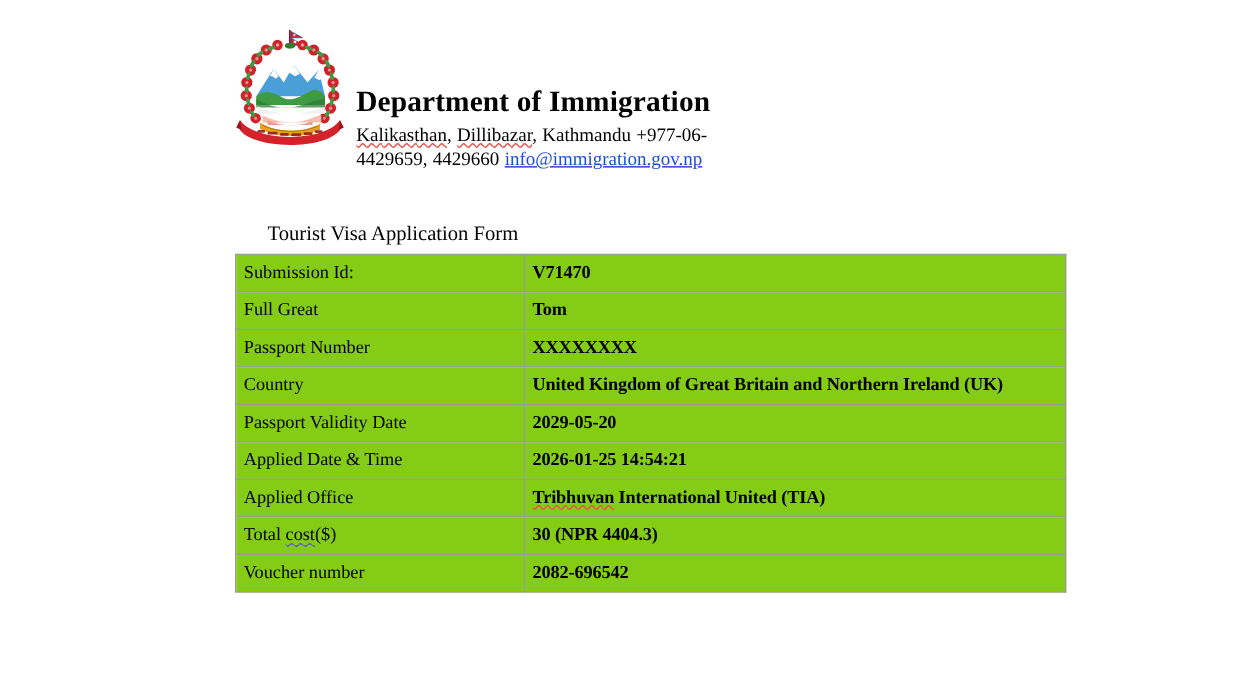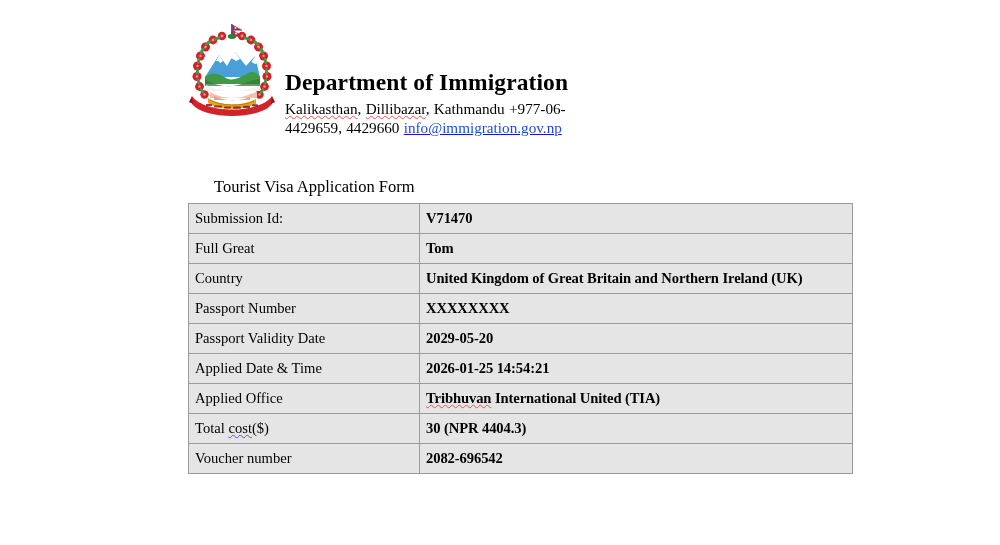--- a/index.html
+++ b/index.html
@@ -93,21 +93,21 @@
   }
   .visa-table td {
     border: 1px solid #9b9b9b;
     height: 29px;
     padding: 0 0 0 6px;
     vertical-align: middle;
     font-size: 14.6px;
     line-height: 1.1;
     white-space: nowrap;
     overflow: visible;
-    background: #e5e5e5;
+    background: #84cc16;
   }
   .visa-table td.label-cell {
     width: 224px;
     font-weight: normal;
   }
   .visa-table td.value-cell {
     font-weight: bold;
     letter-spacing: -0.1px;
     margin-top: 24px;
   }
@@ -278,28 +278,28 @@
   <tbody>
     <tr>
       <td class="label-cell">Submission Id:</td>
       <td class="value-cell">V71470</td>
     </tr>
     <tr>
       <td class="label-cell">Full Great</td>
       <td class="value-cell">Tom</td>
     </tr>
     <tr>
+      <td class="label-cell">Passport Number</td>
+      <td class="value-cell">XXXXXXXX</td>
+    </tr>
+    <tr>
       <td class="label-cell">Country</td>
       <td class="value-cell">United Kingdom of Great Britain and Northern Ireland (UK)</td>
     </tr>
     <tr>
-      <td class="label-cell">Passport Number</td>
-      <td class="value-cell">XXXXXXXX</td>
-    </tr>
-    <tr>
       <td class="label-cell">Passport Validity Date</td>
       <td class="value-cell">2029-05-20</td>
     </tr>
     <tr>
       <td class="label-cell">Applied Date &amp; Time</td>
       <td class="value-cell">2026-01-25 14:54:21</td>
     </tr>
     <tr>
       <td class="label-cell">Applied Office</td>
       <td class="value-cell"><span class="sp-red">Tribhuvan</span><span> International United (TIA)</span></td>

